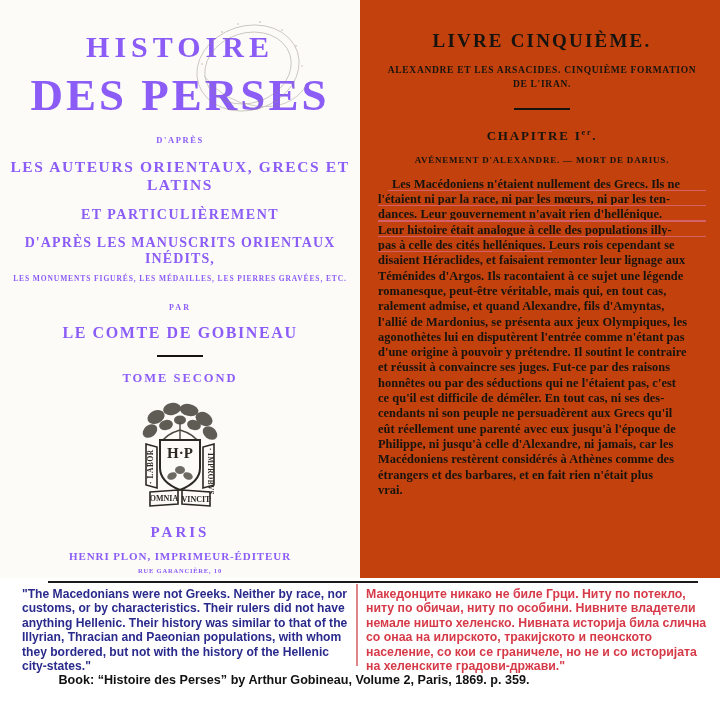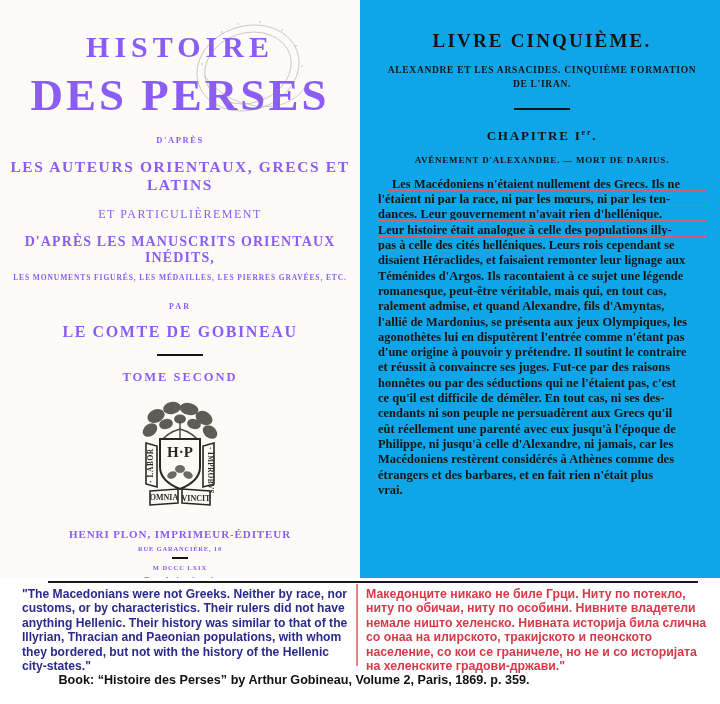--- a/index.html
+++ b/index.html
@@ -57,22 +57,22 @@
     letter-spacing: 1.6px;
     margin-top: 16px;
   }
   .tp-authors {
     font-size: 15.5px;
     font-weight: bold;
     letter-spacing: 1.6px;
     margin-top: 13px;
   }
   .tp-et-part {
-    font-size: 12px;
-    font-weight: normal;
+    font-size: 14px;
+    font-weight: bold;
     letter-spacing: 1.5px;
     margin-top: 13px;
   }
   .tp-manuscrits {
     font-size: 14px;
     font-weight: bold;
     letter-spacing: 1.1px;
     margin-top: 12px;
   }
   .tp-monuments {
@@ -161,21 +161,21 @@
     height: 108px;
     pointer-events: none;
     opacity: .5;
   }
 
   
   #text-page {
     width: 360px;
     height: 578px;
     position: relative;
-    background: #0ea5e9;
+    background: #c2410c;
     color: #17140f;
   }
   #text-page-inner {
     padding: 30px 14px 0 18px;
   }
   .bk-title {
     text-align: center;
     font-size: 19px;
     font-weight: bold;
     letter-spacing: 2.2px;
@@ -372,20 +372,21 @@
         <path d="M94 44 L83 47 L83 88 L94 85 Z" fill="#fcfbf8" stroke="#2b2822" stroke-width="1.6"></path>
         <text transform="translate(88,48) rotate(90)" font-family="Liberation Serif, serif" font-size="7.2" font-weight="bold" fill="#2b2822" letter-spacing="0.4">· IMPROBVS ·</text>
 
         <path d="M30 92 L58 90 L58 104 L30 106 Z" fill="#fcfbf8" stroke="#2b2822" stroke-width="1.6"></path>
         <text x="44" y="101" text-anchor="middle" font-family="Liberation Serif, serif" font-size="8" font-weight="bold" fill="#2b2822">OMNIA</text>
         <path d="M62 90 L90 92 L90 106 L62 104 Z" fill="#fcfbf8" stroke="#2b2822" stroke-width="1.6"></path>
         <text x="76" y="102" text-anchor="middle" font-family="Liberation Serif, serif" font-size="8" font-weight="bold" fill="#2b2822">VINCIT</text>
       </svg>
     </div>
 
+    <div class="tp-city">PARIS</div>
     <div class="tp-publisher">HENRI PLON, IMPRIMEUR-ÉDITEUR</div>
     <div class="tp-address">RUE GARANCIÈRE, 10</div>
     <div class="tp-rule2"></div>
     <div class="tp-year">M DCCC LXIX</div>
     <div class="tp-rights">Tous droits réservés</div>
   </div>
 
   <div id="text-page">
     <div id="text-page-inner">
       <div class="bk-title">LIVRE CINQUIÈME.</div>

